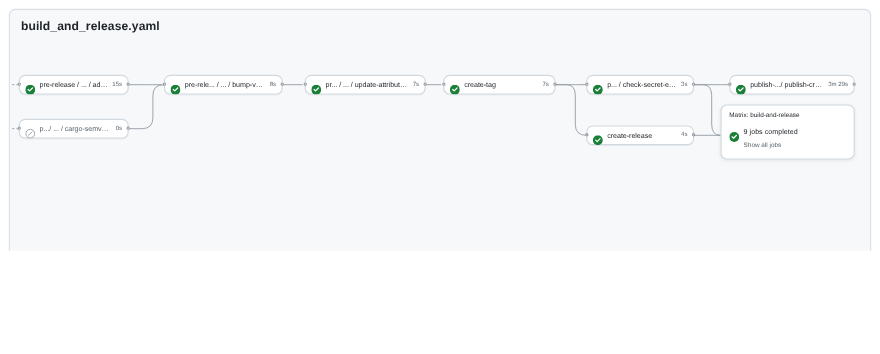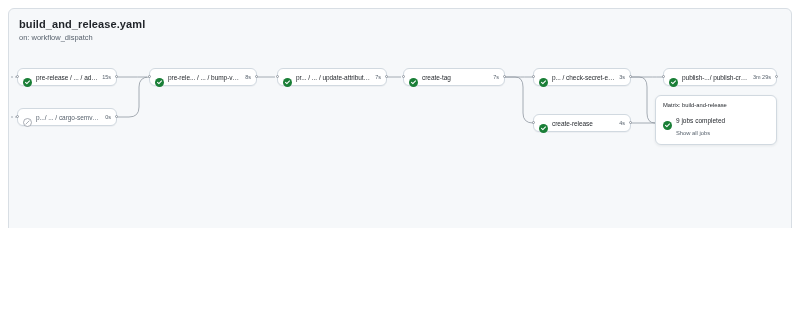--- a/index.html
+++ b/index.html
@@ -184,21 +184,20 @@
   .ctl-btn svg { display: block; }
 </style>
 </head>
 <body>
 
 <div id="app">
   <div class="card">
 
     <div class="wf-header">
       <div class="wf-title">build_and_release.yaml</div>
-      <div class="wf-sub">on: workflow_dispatch</div>
     </div>
 
     <div class="canvas">
 
       <svg class="edges" viewBox="0 0 784 306" width="784" height="306">
         <g fill="none" stroke="#9198a1" stroke-width="0.8">
 
           <path d="M 2 68 L 8 68" stroke-dasharray="2 2"></path>
 
           <path d="M 2 108 L 8 108" stroke-dasharray="2 2"></path>

